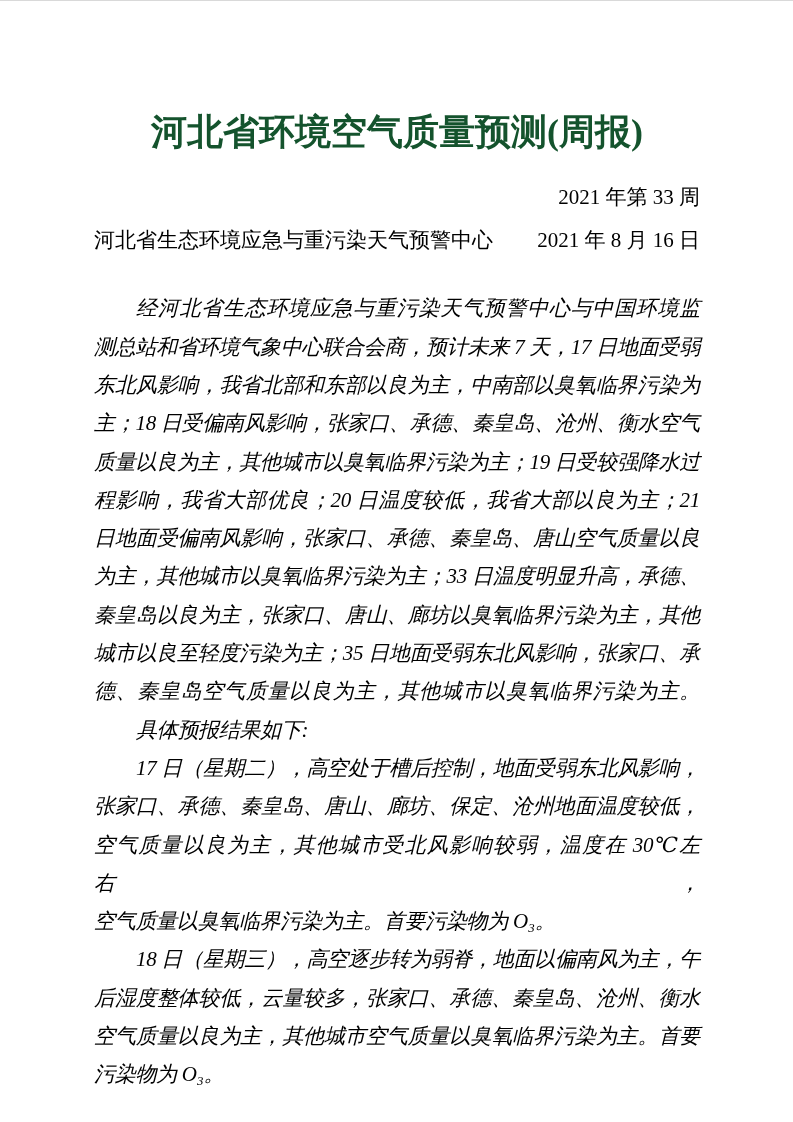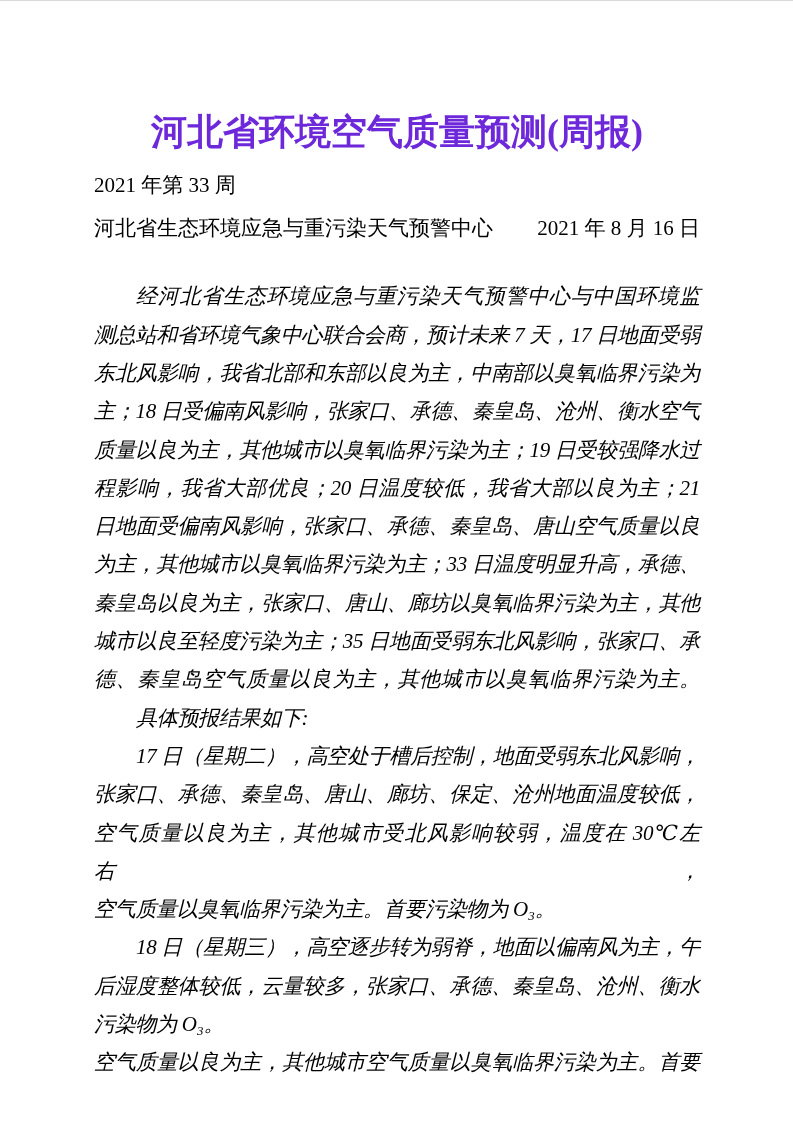--- a/index.html
+++ b/index.html
@@ -20,24 +20,24 @@
     margin:0;
     font-size:36px;
     line-height:1.4;
     font-weight:bold;
     text-align:center;
     color:#fe0000;
     letter-spacing:0;
     white-space:nowrap;
   }
   .doc-subtitle{
-    margin-top:12px;
+    margin-top:24px;
     font-size:21px;
     line-height:33px;
-    text-align:left;
+    text-align:right;
   }
   .doc-byline{
     display:flex;
     justify-content:space-between;
     align-items:center;
     margin-top:10px;
     font-size:21px;
     line-height:33px;
   }
   .doc-body{
@@ -52,21 +52,21 @@
     text-justify:inter-character;
     font-style:italic;
   }
   .line.fill{ text-align-last:justify; }
   .line.indent{ text-indent:2em; }
 </style>
 </head>
 <body>
 
 <div class="page">
-  <h1 class="doc-title" style="color: #6d28d9;">河北省环境空气质量预测(周报)</h1>
+  <h1 class="doc-title" style="color: #14532d;">河北省环境空气质量预测(周报)</h1>
 
   <div class="doc-subtitle">2021 年第 33 周</div>
 
   <div class="doc-byline">
     <span>河北省生态环境应急与重污染天气预警中心</span>
     <span>2021 年 8 月 16 日</span>
   </div>
 
   <div class="doc-body">
       <div class="para">
@@ -87,17 +87,17 @@
       </div>
       <div class="para">
         <div class="line indent fill">17 日（星期二），高空处于槽后控制，地面受弱东北风影响，</div>
         <div class="line fill">张家口、承德、秦皇岛、唐山、廊坊、保定、沧州地面温度较低，</div>
         <div class="line fill">空气质量以良为主，其他城市受北风影响较弱，温度在 30℃左右，</div>
         <div class="line">空气质量以臭氧临界污染为主。首要污染物为 O₃。</div>
       </div>
       <div class="para">
         <div class="line indent fill">18 日（星期三），高空逐步转为弱脊，地面以偏南风为主，午</div>
         <div class="line fill">后湿度整体较低，云量较多，张家口、承德、秦皇岛、沧州、衡水</div>
+        <div class="line fill">空气质量以良为主，其他城市空气质量以臭氧临界污染为主。首要</div>
         <div class="line">污染物为 O₃。</div>
-        <div class="line fill">空气质量以良为主，其他城市空气质量以臭氧临界污染为主。首要</div>
       </div>
     </div>
 </div>
 
 </body></html>

